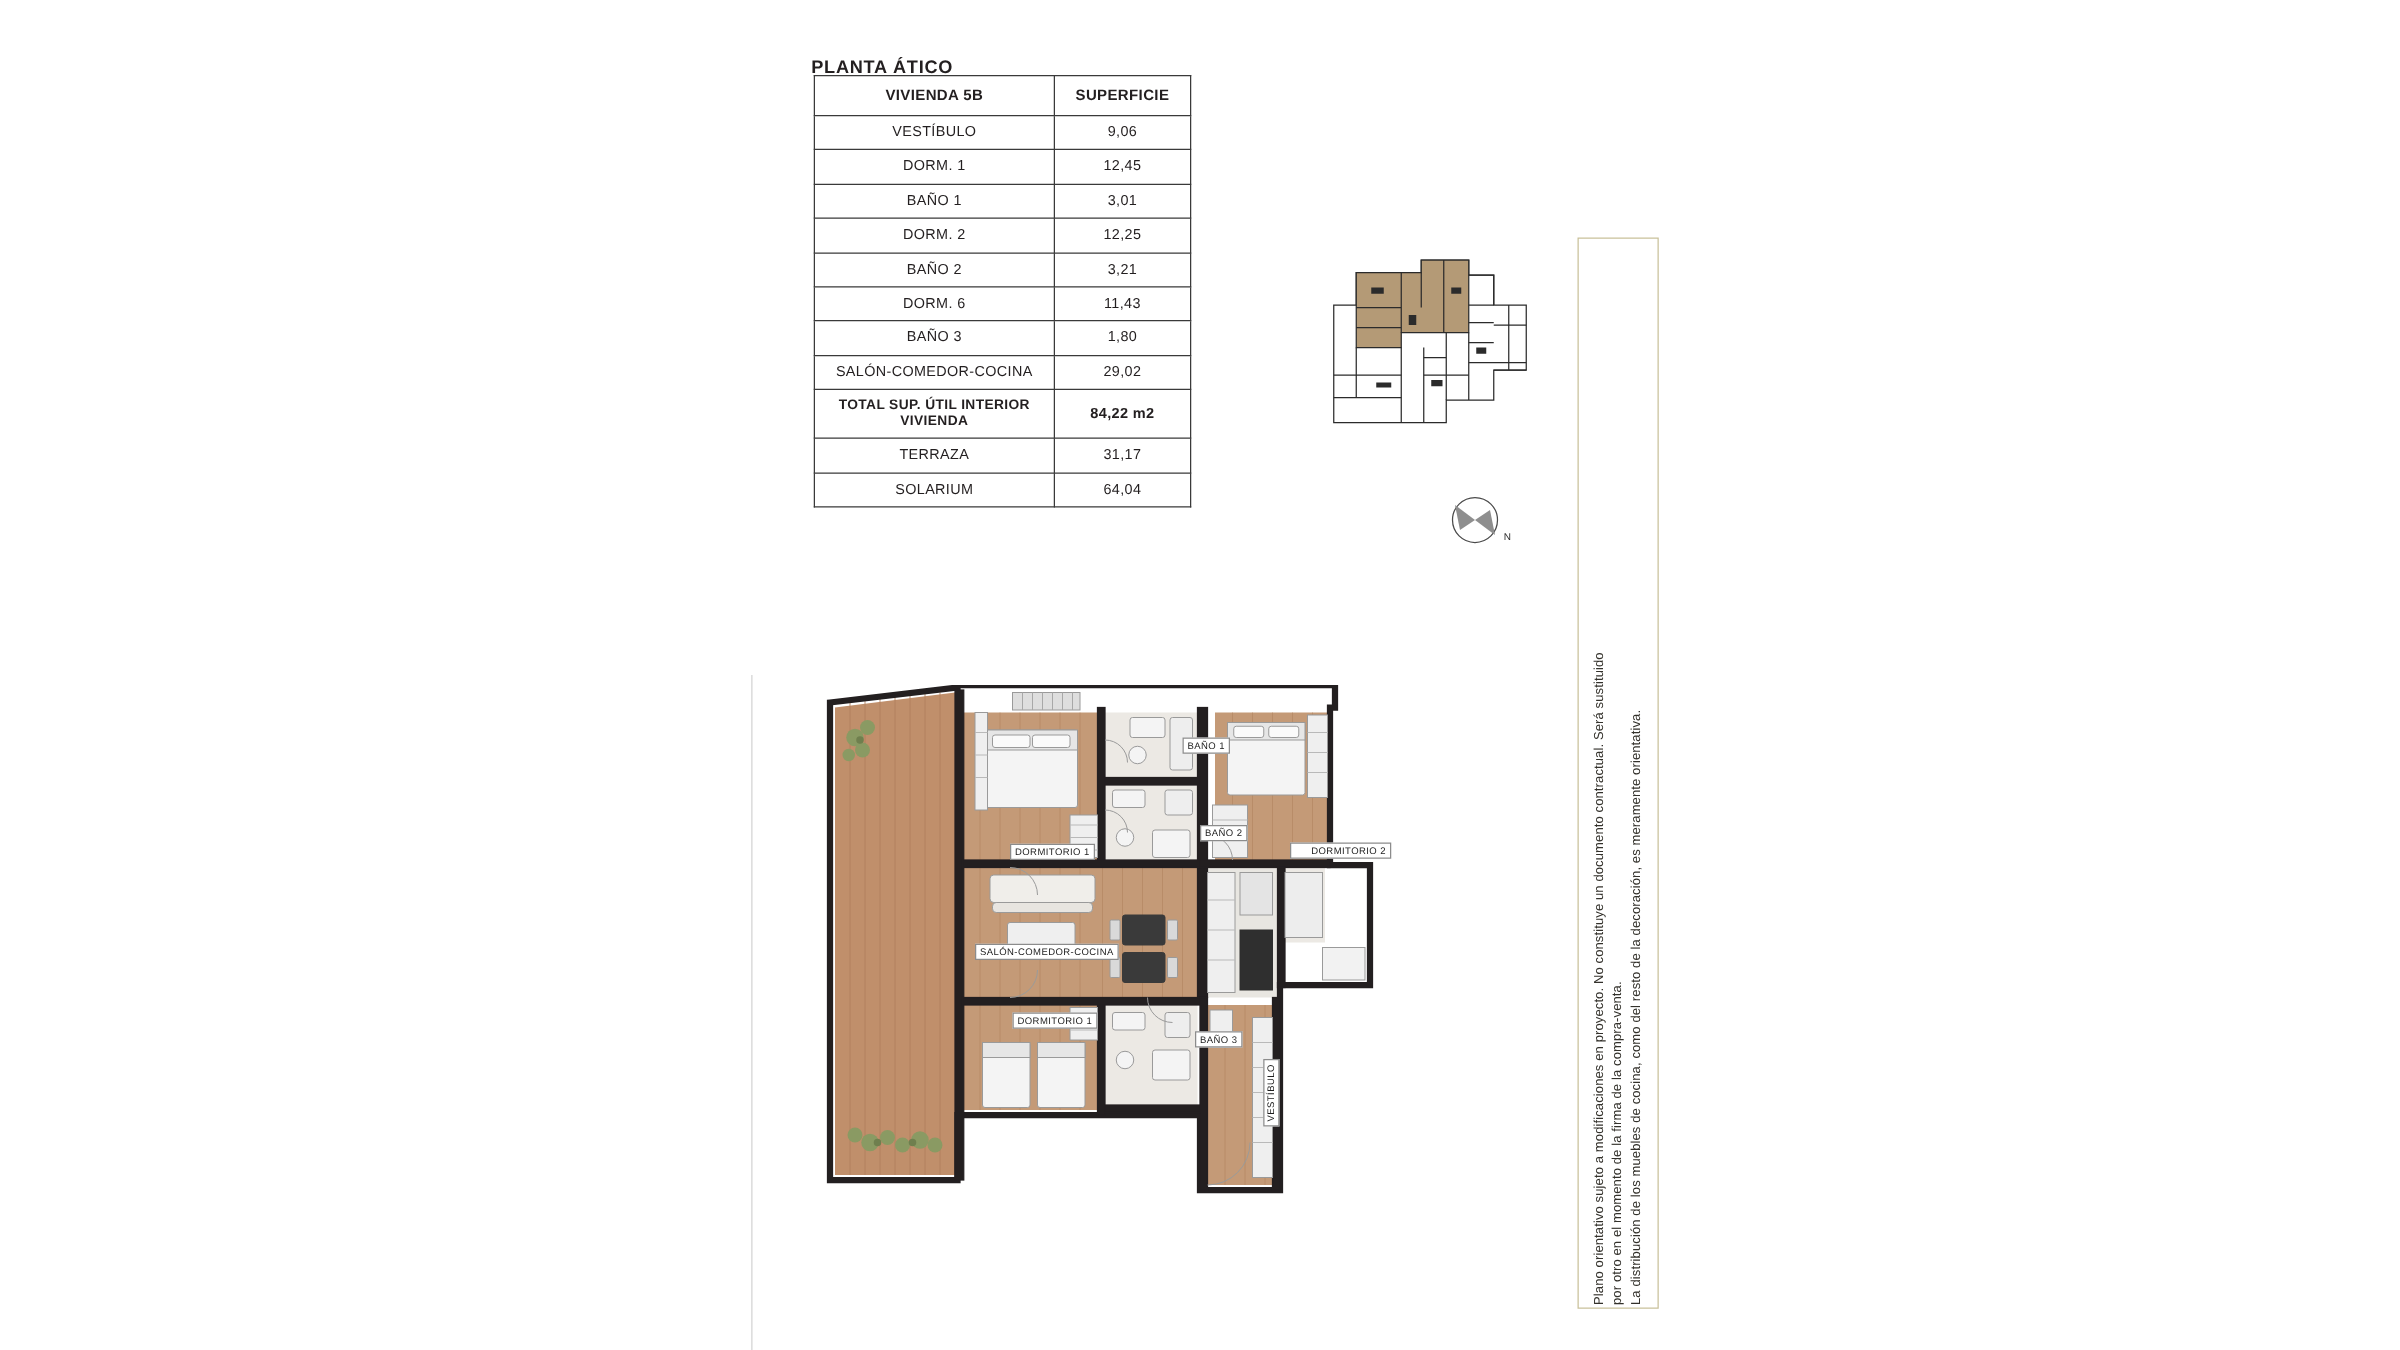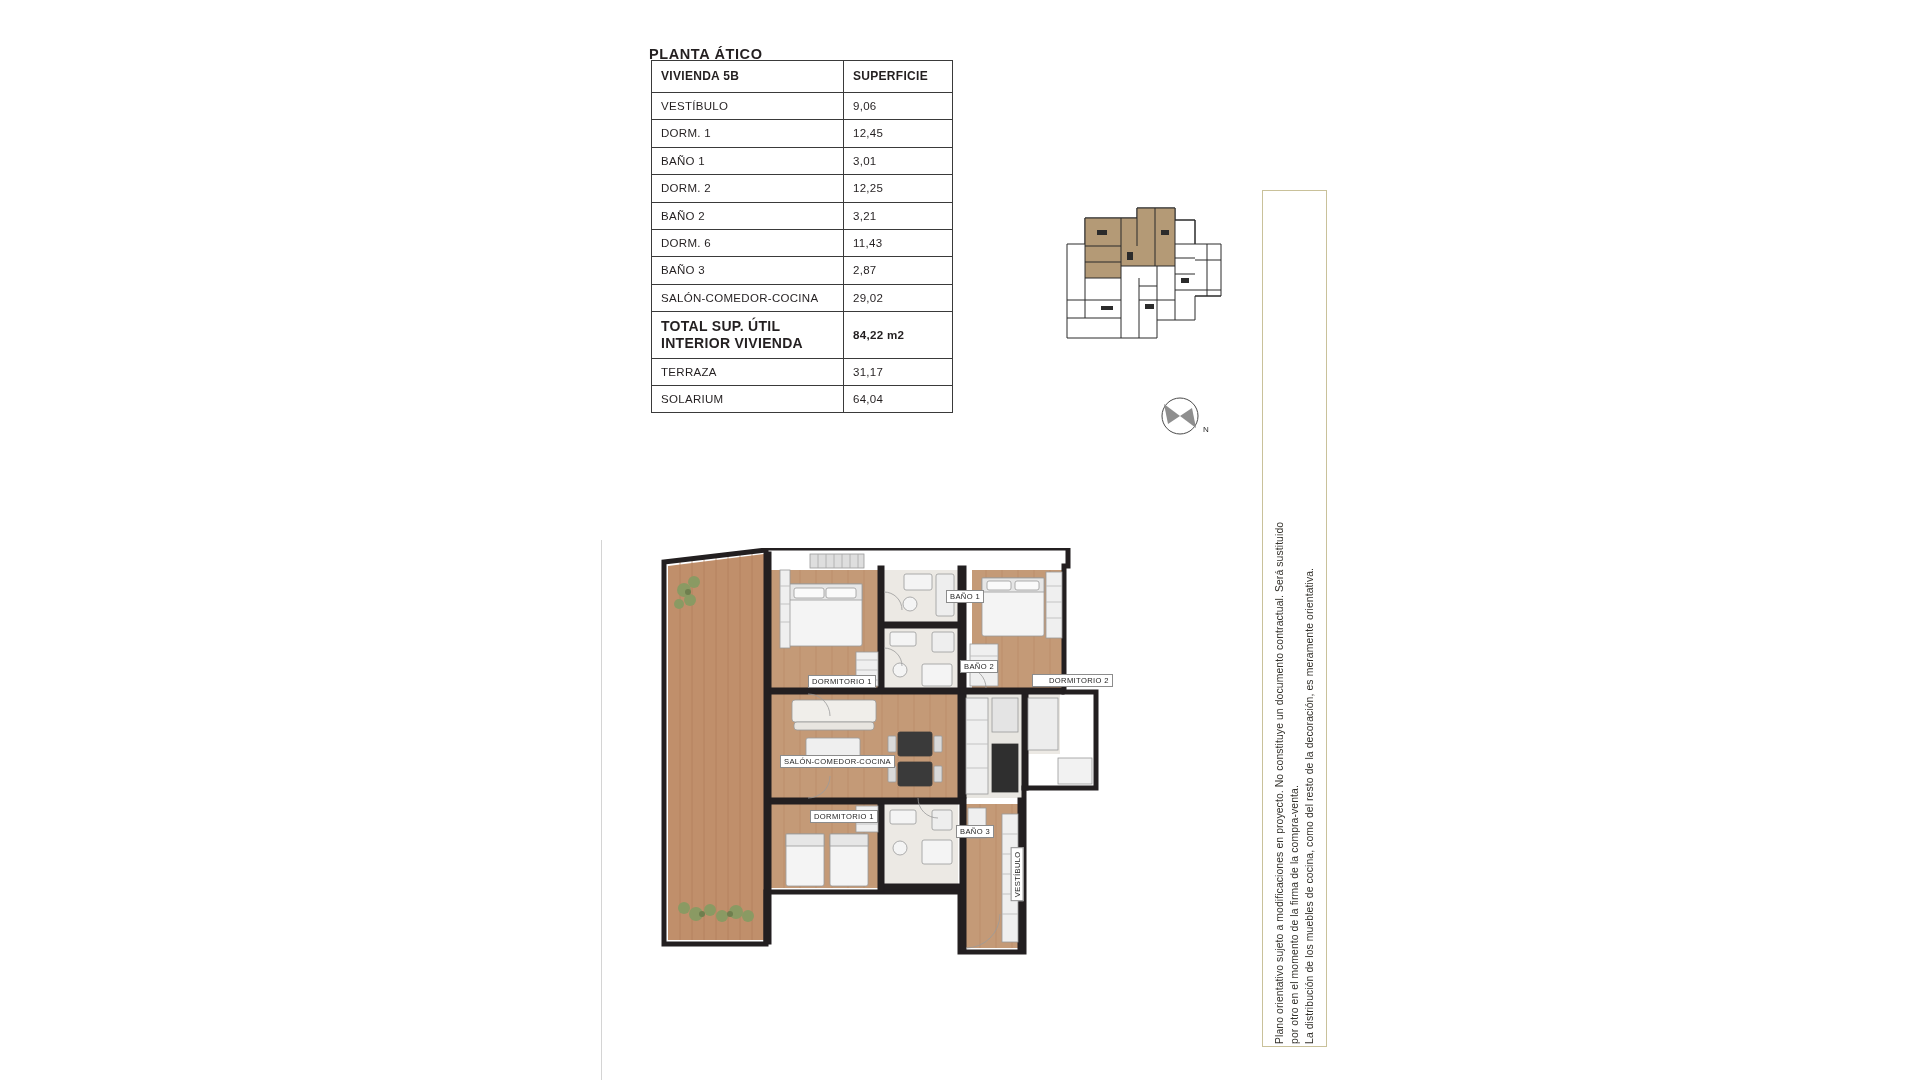--- a/index.html
+++ b/index.html
@@ -41,34 +41,35 @@
     width: 302px;
     border-collapse: collapse;
     font-size: 11.5px;
   }
   #areas-table td {
     border: 1px solid #3a3a3a;
     padding: 6px 9px;
     vertical-align: middle;
     letter-spacing: 0.3px;
     line-height: 1.25;
+    text-align: center;
   }
   #areas-table td.col-name { width: 207px; }
   #areas-table td.col-val  { width: 95px; }
   #areas-table tr.head td {
     font-weight: bold;
     font-size: 12px;
     padding-top: 8px;
     padding-bottom: 8px;
   }
   #areas-table tr.total td {
     font-weight: bold;
   }
   #areas-table tr.total td.col-name {
-    font-size: 14px;
+    font-size: 11px;
     line-height: 1.2;
   }
   #areas-table tr.total td.col-val {
     font-size: 11.6px;
   }
 
   
   #keyplan {
     position: absolute;
     left: 1063px;
@@ -192,21 +193,21 @@
       <tr>
         <td class="col-name">BAÑO 2</td>
         <td class="col-val">3,21</td>
       </tr>
       <tr>
         <td class="col-name">DORM. 6</td>
         <td class="col-val">11,43</td>
       </tr>
       <tr>
         <td class="col-name">BAÑO 3</td>
-        <td class="col-val">2,87</td>
+        <td class="col-val">1,80</td>
       </tr>
       <tr>
         <td class="col-name">SALÓN-COMEDOR-COCINA</td>
         <td class="col-val">29,02</td>
       </tr>
       <tr class="total">
         <td class="col-name">TOTAL SUP. ÚTIL INTERIOR VIVIENDA</td>
         <td class="col-val">84,22 m2</td>
       </tr>
       <tr>

